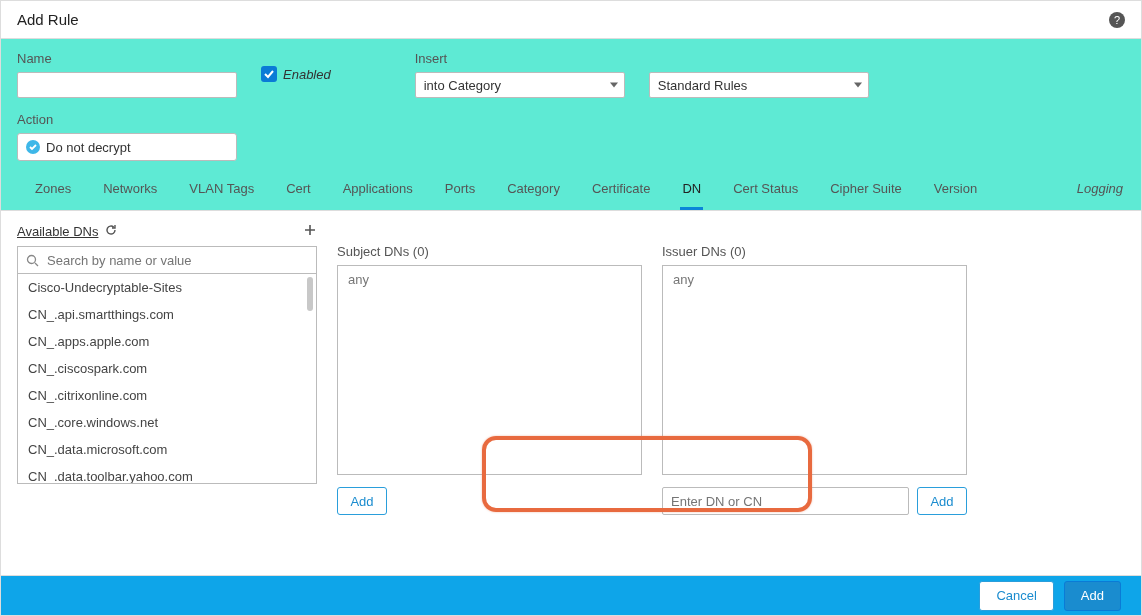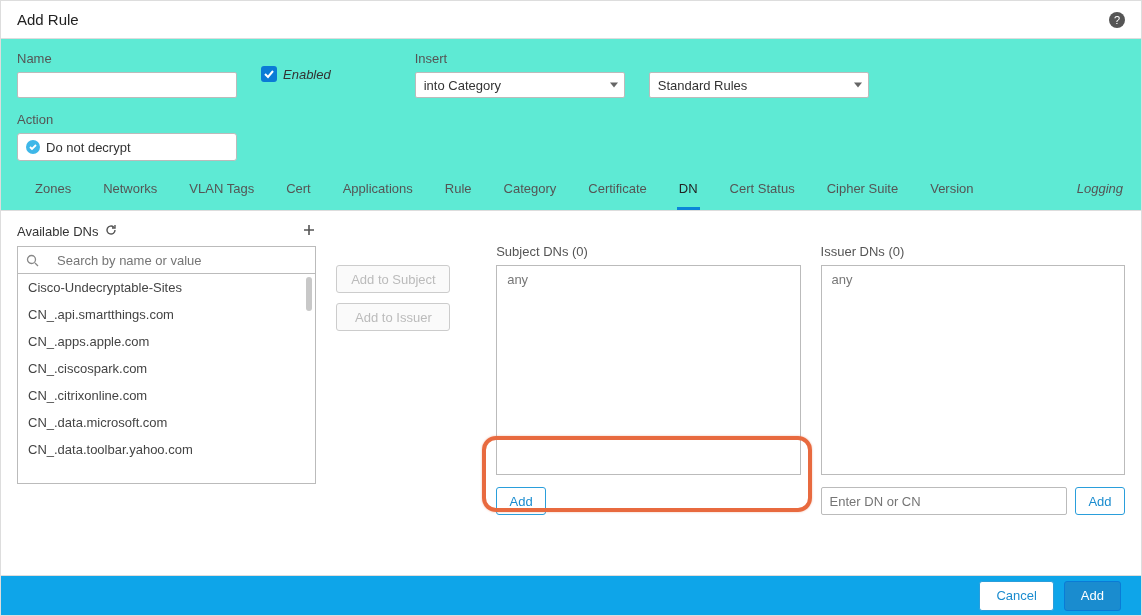--- a/index.html
+++ b/index.html
@@ -100,26 +100,26 @@
 
   .main {
     flex: 1; background: #fff; padding: 12px 16px 0 16px;
     display: flex; gap: 20px; position: relative;
   }
   .col-left { width: 300px; display: flex; flex-direction: column; }
   .avail-header {
     display: flex; align-items: center; justify-content: space-between;
     margin-bottom: 6px;
   }
-  .avail-label-wrap { display: flex; align-items: center; gap: 6px; }
+  .avail-label-wrap { display: flex; align-items: center; gap: 6px; text-decoration: underline; }
   .refresh-icon, .plus-icon { cursor: pointer; color: #555; }
   .refresh-icon svg, .plus-icon svg { width: 14px; height: 14px; }
   .search-box {
     height: 28px; border: 1px solid #bbb; display: flex; align-items:center;
-    padding: 0 8px; gap: 16px; background: #fff;
+    padding: 0 8px; gap: 6px; background: #fff;
   }
   .search-box svg { width: 13px; height: 13px; }
   .search-box input {
     border: none; outline: none; flex: 1; font-size: 13px; color: #555;
     background: transparent;
   }
   .dn-listbox {
     border: 1px solid #bbb; border-top: none; height: 210px;
     overflow: hidden; position: relative;
   }
@@ -227,21 +227,21 @@
         </div>
       </div>
     </div>
 
     <div class="tabs-row">
       <div class="tab">Zones</div>
       <div class="tab">Networks</div>
       <div class="tab">VLAN Tags</div>
       <div class="tab">Cert</div>
       <div class="tab">Applications</div>
-      <div class="tab">Rule</div>
+      <div class="tab">Ports</div>
       <div class="tab">Category</div>
       <div class="tab">Certificate</div>
       <div class="tab active">DN</div>
       <div class="tab">Cert Status</div>
       <div class="tab">Cipher Suite</div>
       <div class="tab">Version</div>
       <div class="tab-spacer"></div>
       <div class="tab logging">Logging</div>
     </div>
   </div>
@@ -271,31 +271,28 @@
           </svg>
         <input type="text" placeholder="Search by name or value" style="">
       </div>
       <div class="dn-listbox">
         <div class="dn-list">
           <div class="dn-item">Cisco-Undecryptable-Sites</div>
           <div class="dn-item">CN_.api.smartthings.com</div>
           <div class="dn-item">CN_.apps.apple.com</div>
           <div class="dn-item">CN_.ciscospark.com</div>
           <div class="dn-item">CN_.citrixonline.com</div>
+          <div class="dn-item">CN_.core.windows.net</div>
           <div class="dn-item">CN_.data.microsoft.com</div>
           <div class="dn-item">CN_.data.toolbar.yahoo.com</div>
         </div>
         <div class="dn-scrollbar"></div>
       </div>
     </div>
 
-    <div class="col-mid">
-      <div class="mid-btn">Add to Subject</div>
-      <div class="mid-btn">Add to Issuer</div>
-    </div>
 
     <div class="col-panel" style="width:305px;">
       <div class="panel-label">Subject DNs (0)</div>
       <div class="panel-box">
         <span>any</span>
       </div>
       <div class="add-row">
         <div class="add-btn">Add</div>
       </div>
     </div>

